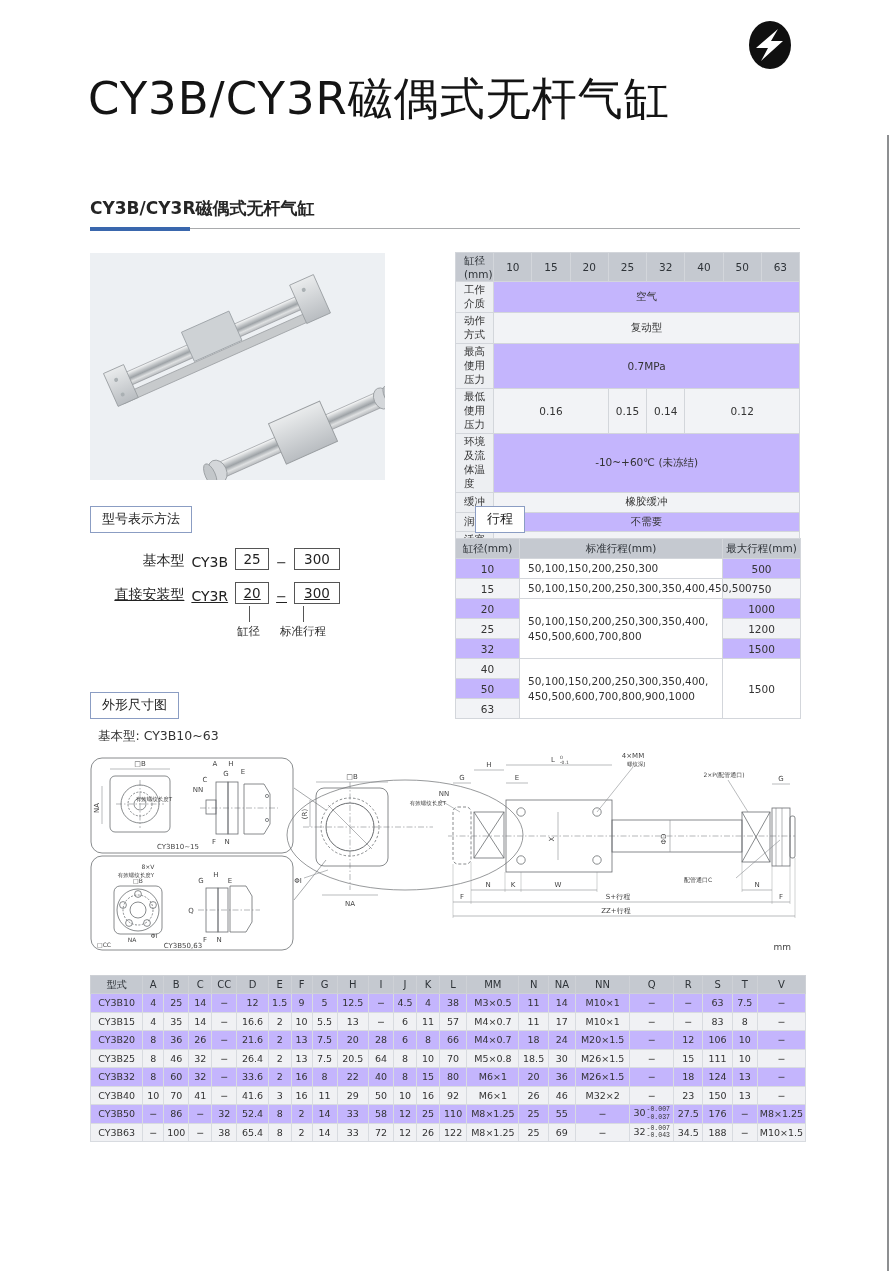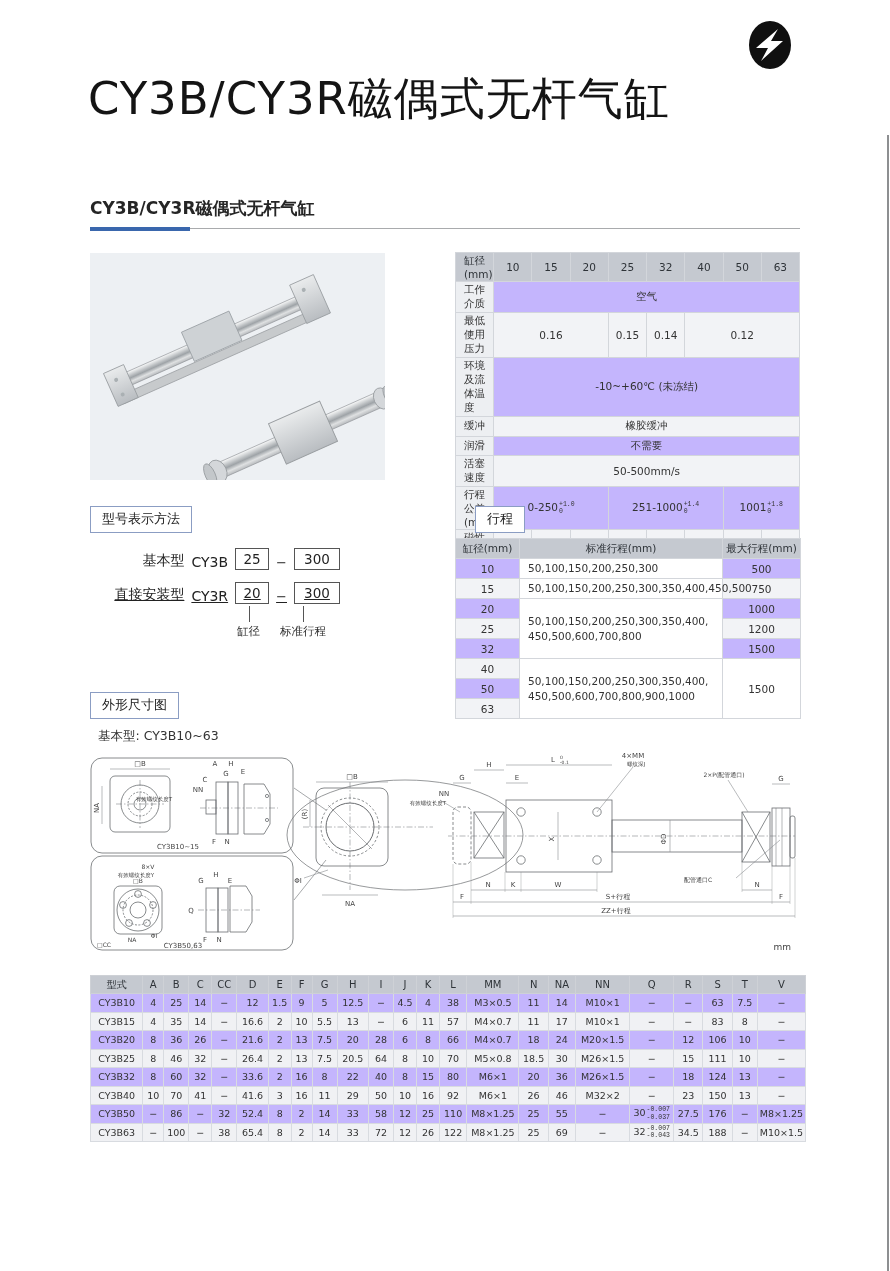--- a/index.html
+++ b/index.html
@@ -111,20 +111,28 @@
           <td>20</td>
           <td>25</td>
           <td>32</td>
           <td>40</td>
           <td>50</td>
           <td>63</td>
         </tr>
         <tr>
           <td class="lbl">工作介质</td>
           <td colspan="8">空气</td>
+        </tr>
+        <tr class="alt">
+          <td class="lbl">动作方式</td>
+          <td colspan="8">复动型</td>
+        </tr>
+        <tr>
+          <td class="lbl">最高使用压力</td>
+          <td colspan="8">0.7MPa</td>
         </tr>
         <tr class="alt">
           <td class="lbl">最低使用压力</td>
           <td colspan="3">0.16</td>
           <td>0.15</td>
           <td>0.14</td>
           <td colspan="3">0.12</td>
         </tr>
         <tr>
           <td class="lbl">环境及流体温度</td>

